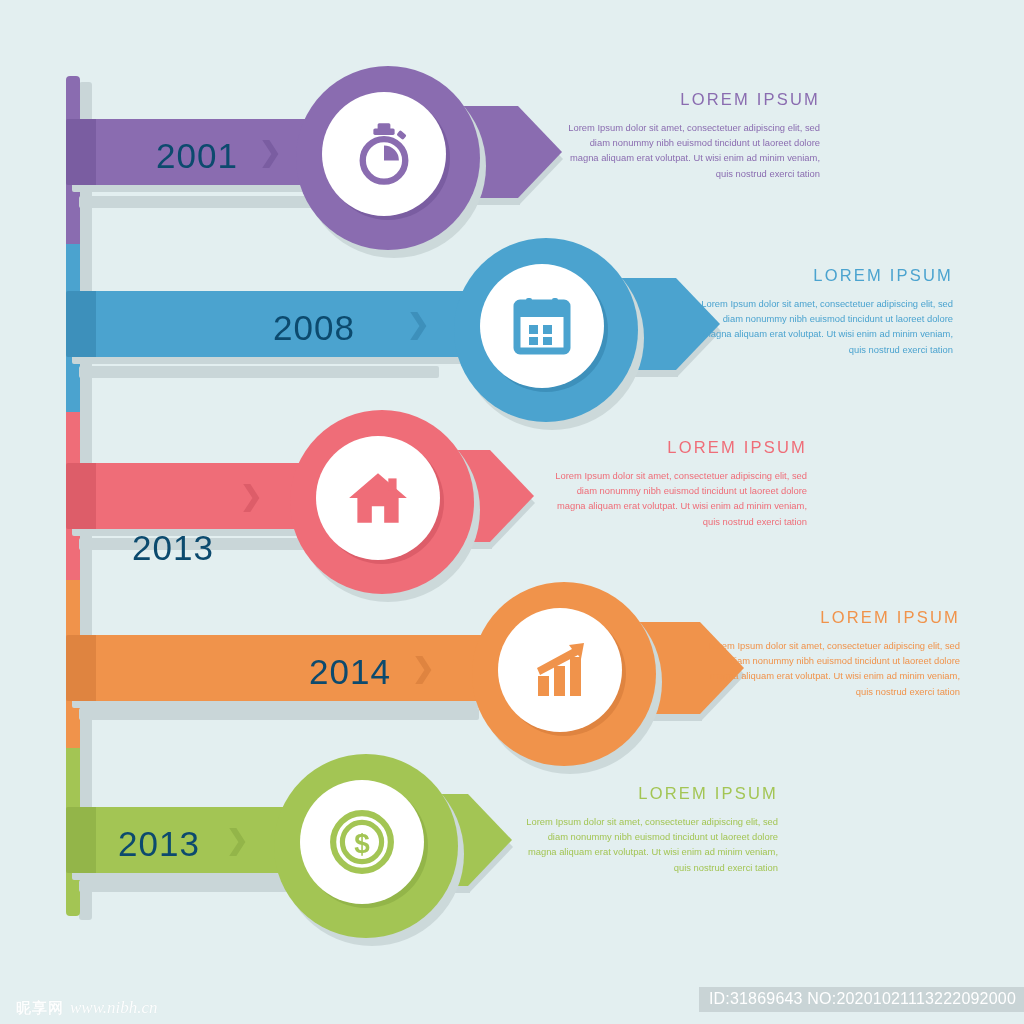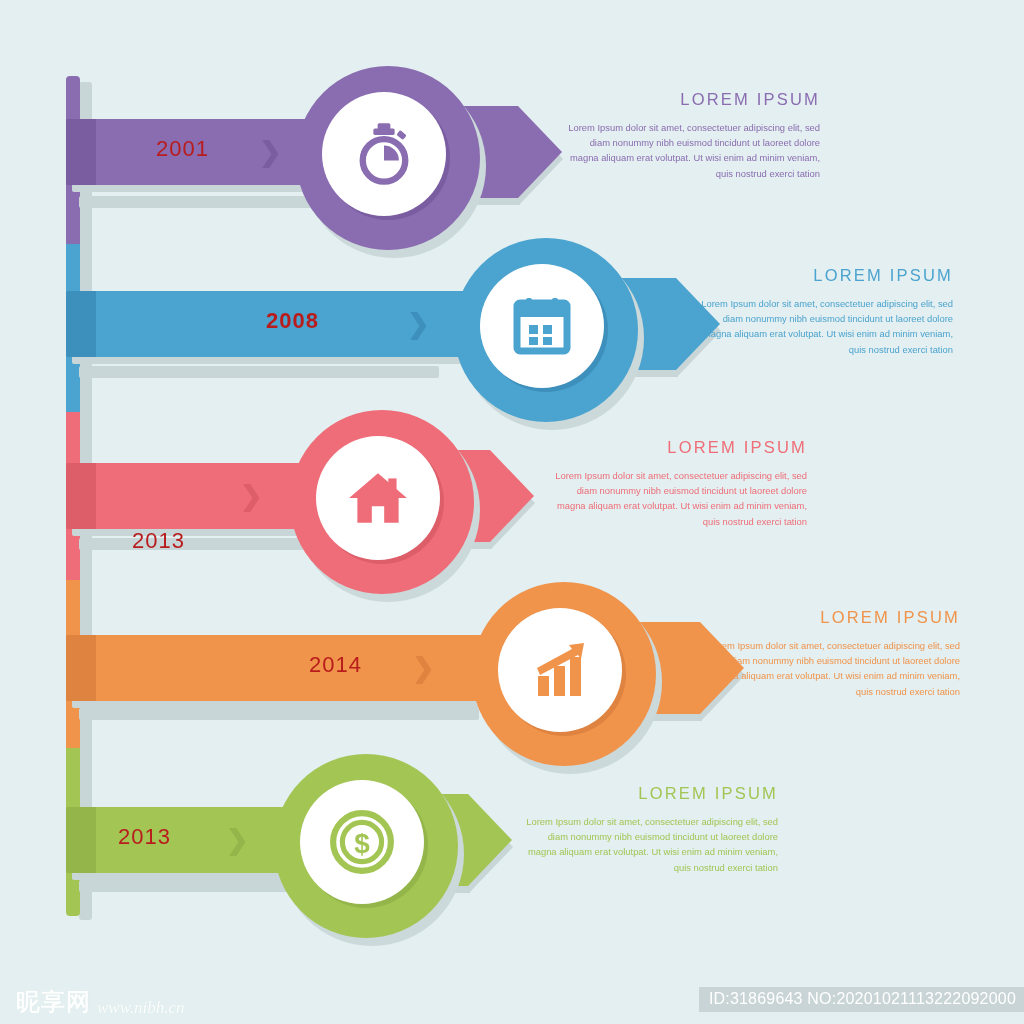--- a/index.html
+++ b/index.html
@@ -83,22 +83,22 @@
   }
   .arrowstem-shadow {
     position: absolute;
     height: 92px;
     background: #c9d6d8;
   }
 
   
   .year {
     position: absolute;
-    color: #b91c1c;
-    font-size: 22px;
+    color: #0c4a6e;
+    font-size: 35px;
     letter-spacing: 1px;
     font-family: "Liberation Sans", sans-serif;
     white-space: nowrap;
   }
   
   .chev {
     position: absolute;
     font-size: 27px;
     font-weight: bold;
     line-height: 1;
@@ -147,21 +147,21 @@
   .txt.right { text-align: right; }
 
   
   .wm-logo {
     position: absolute;
     left: 16px; bottom: 6px;
     display: flex; align-items: flex-end; gap: 6px;
     opacity: .95;
   }
   .wm-cn {
-    font-size: 24px;
+    font-size: 15px;
     letter-spacing: 1px;
     color: #ffffff;
     text-shadow: 0 0 1px #cfdcdd;
     font-family: "Liberation Sans", sans-serif;
     font-weight: bold;
     border: 0;
   }
   .wm-url {
     font-size: 17px;
     color: #ffffff;
@@ -254,21 +254,21 @@
           <rect x="7" y="9" width="50" height="48" rx="3" fill="none" stroke="currentColor" stroke-width="7"></rect>
           <rect x="7" y="9" width="50" height="14"></rect>
           <rect x="19" y="31" width="9" height="9"></rect>
           <rect x="33" y="31" width="9" height="9"></rect>
           <rect x="19" y="43" width="9" height="8"></rect>
           <rect x="33" y="43" width="9" height="8"></rect>
         </svg>
       </div>
     </div>
 
-    <div class="year" style="left:266px; top:308px;font-weight:bold;">2008</div>
+    <div class="year" style="left:273px; top:308px;">2008</div>
     <div class="chev" style="left: 407px; top: 311px; color: rgb(61, 144, 187);">❯</div>
 
     <div class="txt right" style="left:693px; top:266px;">
       <h3 style="color: rgb(75, 163, 207);">LOREM IPSUM</h3>
       <p style="color: rgb(75, 163, 207);">Lorem Ipsum dolor sit amet, consectetuer adipiscing elit, sed diam nonummy nibh euismod tincidunt ut laoreet dolore magna aliquam erat volutpat. Ut wisi enim ad minim veniam, quis nostrud exerci tation</p>
     </div>
   </div>
 
   <div class="row">
     <div class="bar-shadow" style="left:72px; top:470px; width:270px;"></div>

